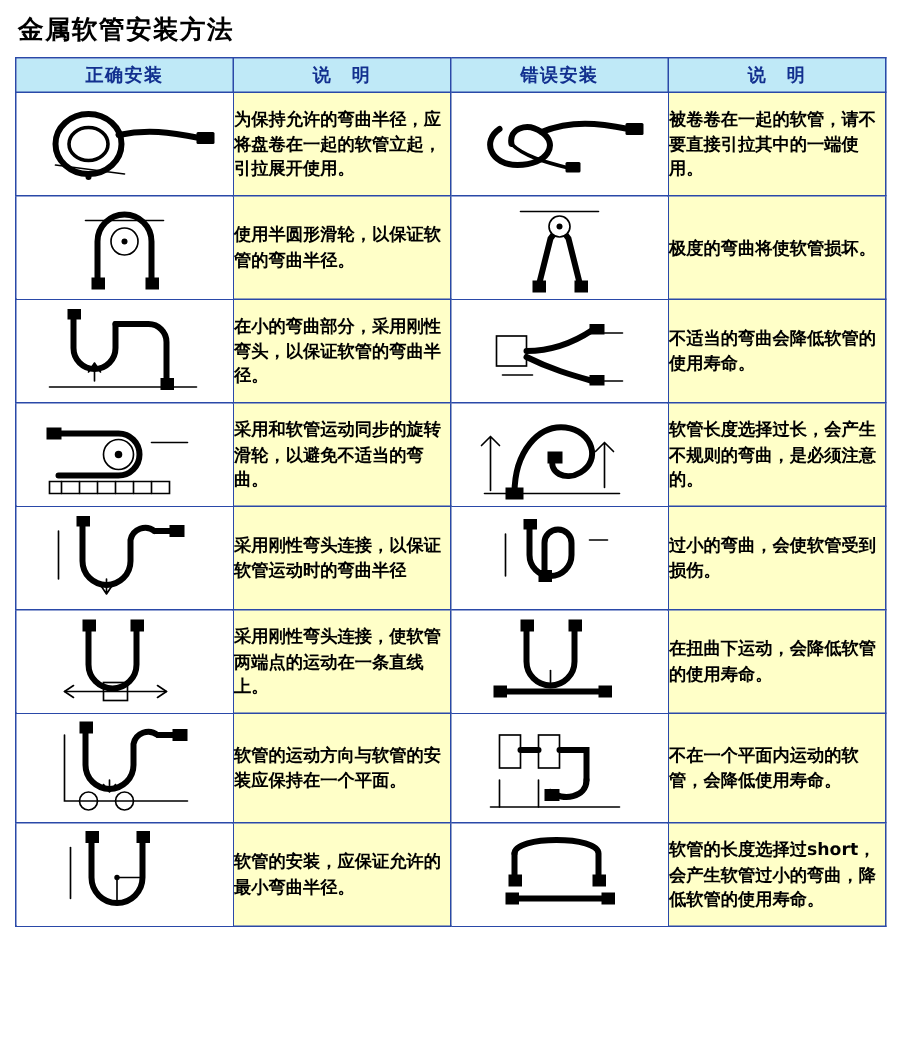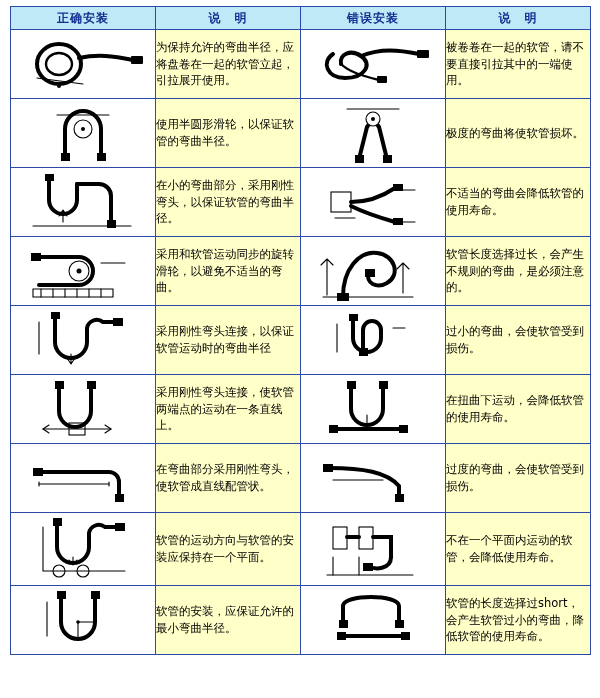--- a/index.html
+++ b/index.html
@@ -59,38 +59,40 @@
     text-align: center;
     position: relative;
   }
   td.txt-cell {
     background: #ffffc8;
     font-size: 11.5px;
     line-height: 1.45;
     color: #000;
     padding: 4px 7px;
     text-align: left;
+    font-weight: bold;
   }
   .fig {
     display: block;
     margin: 0 auto;
   }
   
   svg .ln { stroke: #000; fill: none; }
   svg .thick { stroke-width: 4; stroke-linecap: round; }
   svg .med { stroke-width: 2.4; stroke-linecap: round; }
   svg .thin { stroke-width: 1.1; stroke-linecap: round; }
   svg .fillblk { fill: #000; stroke: none; }
   svg .fillwht { fill: #fff; stroke: #000; stroke-width: 1.1; }
 </style>
 </head>
 <body>
 
 <div class="page">
 
+  <div class="doc-title">金属软管安装方法</div>
 
   <table class="hose-table">
     <colgroup>
       <col class="c-img">
         <col class="c-txt">
         <col class="c-img">
         <col class="c-txt">
     </colgroup>
     <thead>
       <tr>
@@ -248,41 +250,20 @@
             <rect class="fillblk" x="76" y="4" width="9" height="8"></rect>
             <path class="ln thick" d="M30 52 L 100 52"></path>
             <rect class="fillblk" x="26" y="48" width="9" height="8"></rect>
             <rect class="fillblk" x="96" y="48" width="9" height="8"></rect>
             <path class="ln thin" d="M64 38 L 64 46"></path>
           </svg>
         </td>
         <td class="txt-cell">在扭曲下运动，会降低软管的使用寿命。</td>
       </tr>
 
-      <tr>
-        <td class="img-cell">
-          <svg class="fig" width="140" height="64" viewBox="0 0 140 64">
-            <path class="ln thick" d="M26 26 L 96 26 A 10 10 0 0 1 106 36 L 106 50"></path>
-            <rect class="fillblk" x="20" y="22" width="10" height="8"></rect>
-            <rect class="fillblk" x="102" y="48" width="9" height="8"></rect>
-            <path class="ln thin" d="M26 38 L 96 38"></path>
-            <path class="ln thin" d="M26 36 L 26 40 M96 36 L 96 40"></path>
-          </svg>
-        </td>
-        <td class="txt-cell">在弯曲部分采用刚性弯头，使软管成直线配管状。</td>
-        <td class="img-cell">
-          <svg class="fig" width="140" height="64" viewBox="0 0 140 64">
-            <path class="ln thick" d="M26 22 C 60 22, 84 26, 96 40 L 96 50"></path>
-            <rect class="fillblk" x="20" y="18" width="10" height="8"></rect>
-            <rect class="fillblk" x="92" y="48" width="9" height="8"></rect>
-            <path class="ln thin" d="M30 34 L 80 34"></path>
-          </svg>
-        </td>
-        <td class="txt-cell">过度的弯曲，会使软管受到损伤。</td>
-      </tr>
 
       <tr>
         <td class="img-cell">
           <svg class="fig" width="140" height="72" viewBox="0 0 140 72">
             <path class="ln thick" d="M44 10 L 44 34 A 16 16 0 0 0 76 34 L 76 20 A 10 10 0 0 1 92 14 L 104 14"></path>
             <rect class="fillblk" x="40" y="5" width="9" height="8"></rect>
             <rect class="fillblk" x="102" y="10" width="10" height="8"></rect>
             <path class="ln thin" d="M30 14 L 30 58 L 112 58"></path>
             <circle class="ln thin" cx="46" cy="58" r="6"></circle>
             <circle class="ln thin" cx="70" cy="58" r="6"></circle>

